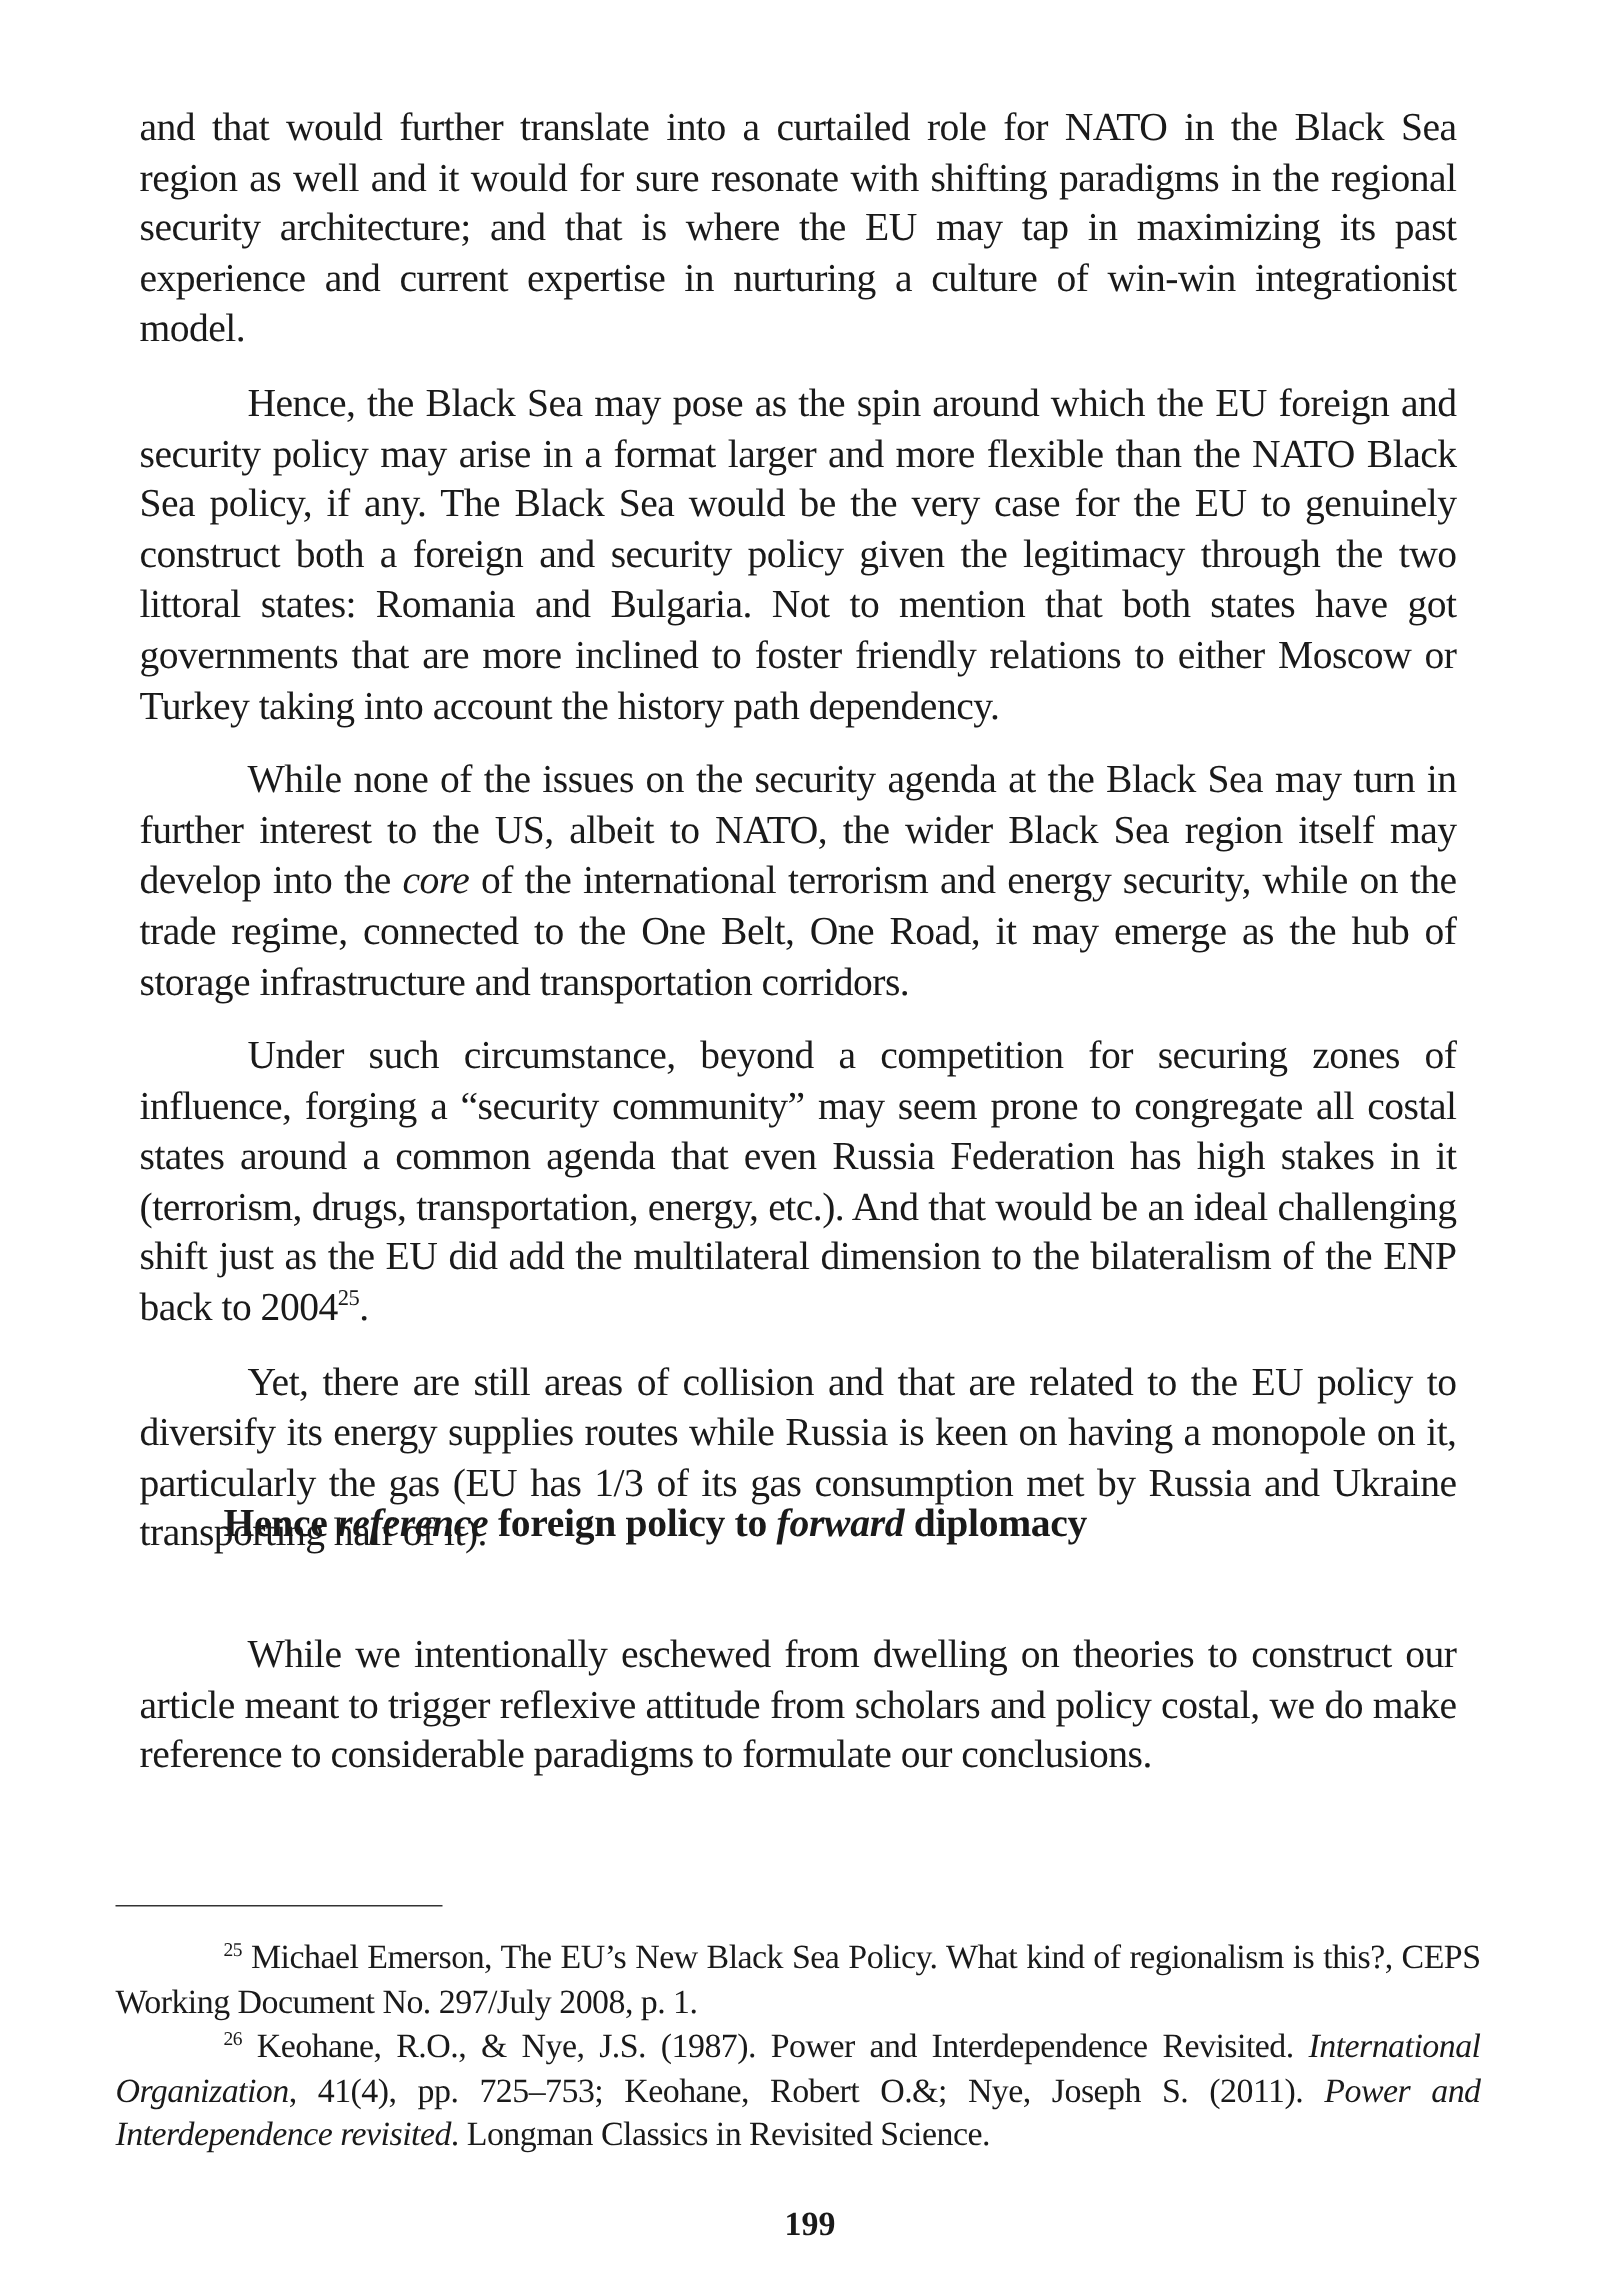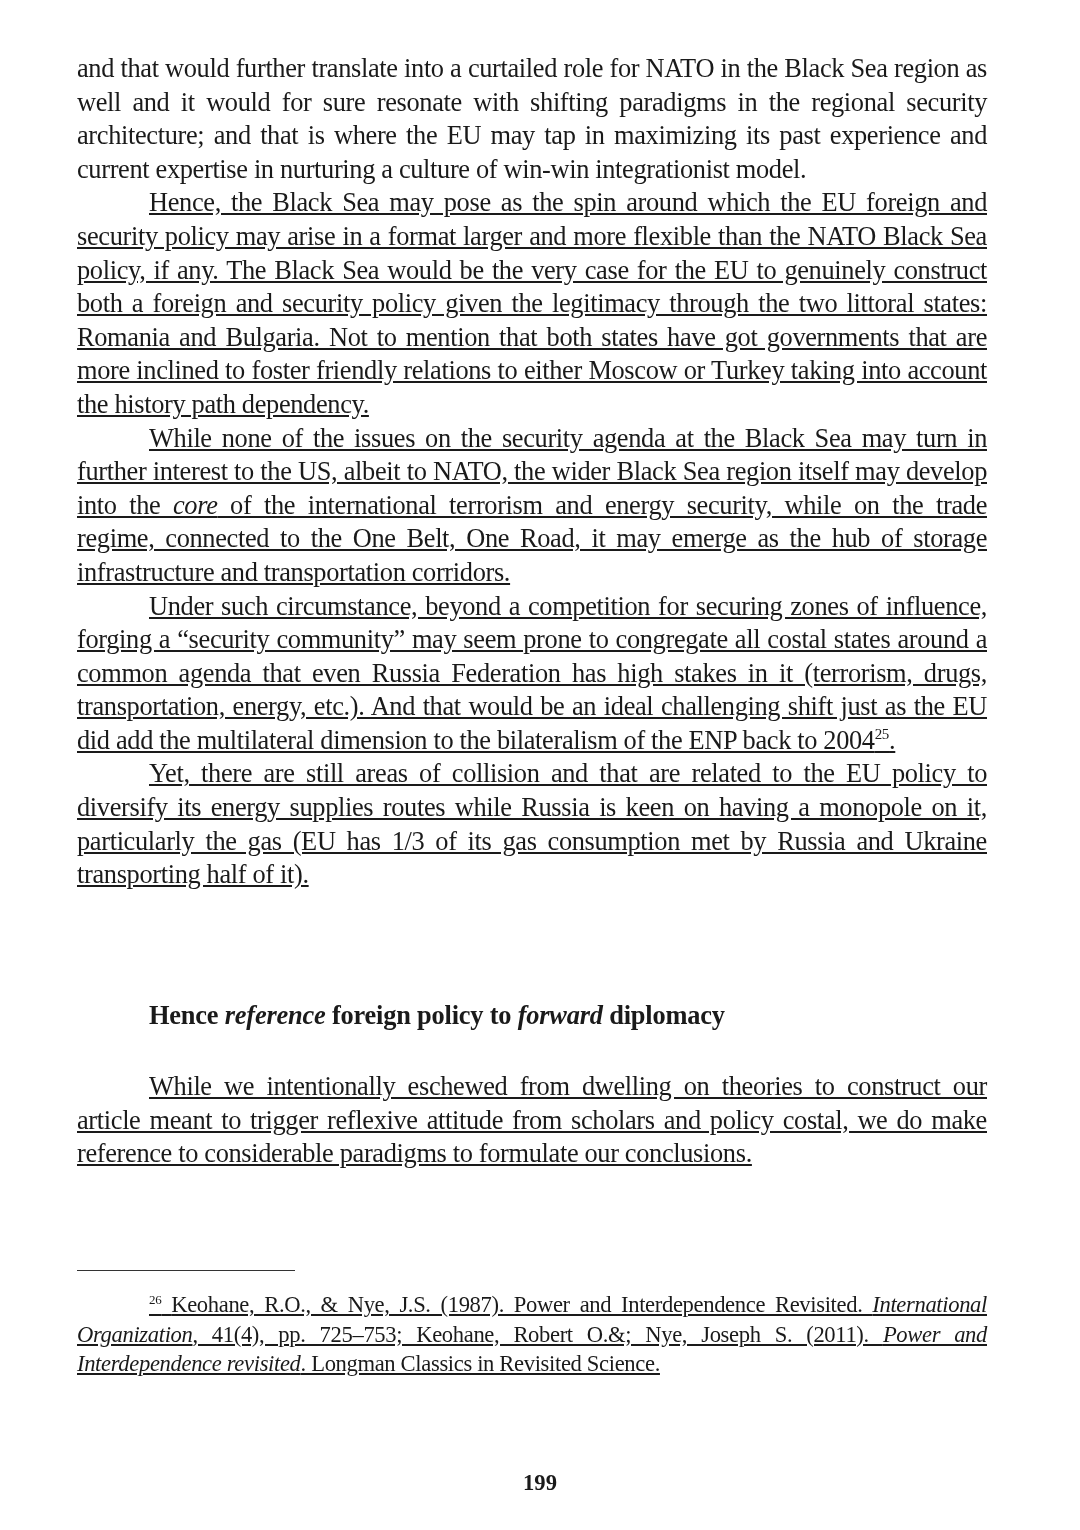--- a/index.html
+++ b/index.html
@@ -6,22 +6,22 @@
   body {
     width: 1080px; height: 1530px; position: relative; overflow: hidden;
     font-family: "Liberation Serif", "DejaVu Serif", serif;
     color: #1a1a1a;
   }
   .page { position: absolute; left: 77px; top: 52px; width: 910px; }
   .body-text {
     font-size: 26.4px; line-height: 33.6px; text-align: justify;
     letter-spacing: -0.35px; word-spacing: 0px;
   }
-  .body-text p { margin: 0; }
-  .indent { text-indent: 72px; text-decoration: underline; }
+  .body-text p { margin: 16px; }
+  .indent { text-indent: 72px; }
   sup { font-size: 15px; line-height: 0; vertical-align: 10px; }
   .heading {
     position: absolute; left: 149px; top: 1000px;
     font-size: 26.4px; font-weight: bold; letter-spacing: -0.2px;
   }
   .section2 { position: absolute; left: 77px; top: 1070px; width: 910px; }
   .rule { position: absolute; left: 77px; top: 1270px; width: 218px; height: 0; border-top: 1.5px solid #333; }
   .footnotes {
     position: absolute; left: 77px; top: 1290px; width: 910px;
     font-size: 22.6px; line-height: 29.5px; text-align: justify; letter-spacing: -0.35px;
@@ -46,16 +46,17 @@
 
 <div class="heading" id="heading"><span>Hence </span><i>reference</i><span> foreign policy to </span><i>forward</i><span> diplomacy</span></div>
 
 <div class="section2 body-text" id="section-paras">
     <p class="indent"><span>While we intentionally eschewed from dwelling on theories to construct our article meant to trigger reflexive attitude from scholars and policy costal, we do make reference to considerable paradigms to formulate our conclusions.</span></p>
   </div>
 
 <div class="rule"></div>
 
 <div class="footnotes" id="footnotes">
+    <p class="indent"><sup>25</sup> <span>Michael Emerson, The EU’s New Black Sea Policy. What kind of regionalism is this?, CEPS Working Document No. 297/July 2008, p. 1.</span></p>
     <p class="indent"><sup>26</sup> <span>Keohane, R.O., &amp; Nye, J.S. (1987). Power and Interdependence Revisited. </span><i>International Organization</i><span>, 41(4), pp. 725–753; Keohane, Robert O.&amp;; Nye, Joseph S. (2011). </span><i>Power and Interdependence revisited</i><span>. Longman Classics in Revisited Science.</span></p>
   </div>
 
 <div class="page-number">199</div>
 
 </body></html>

